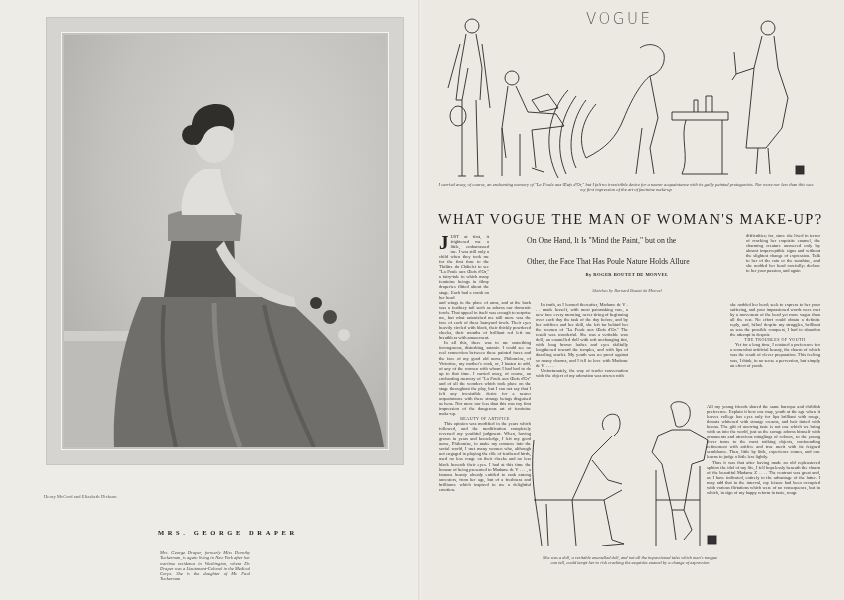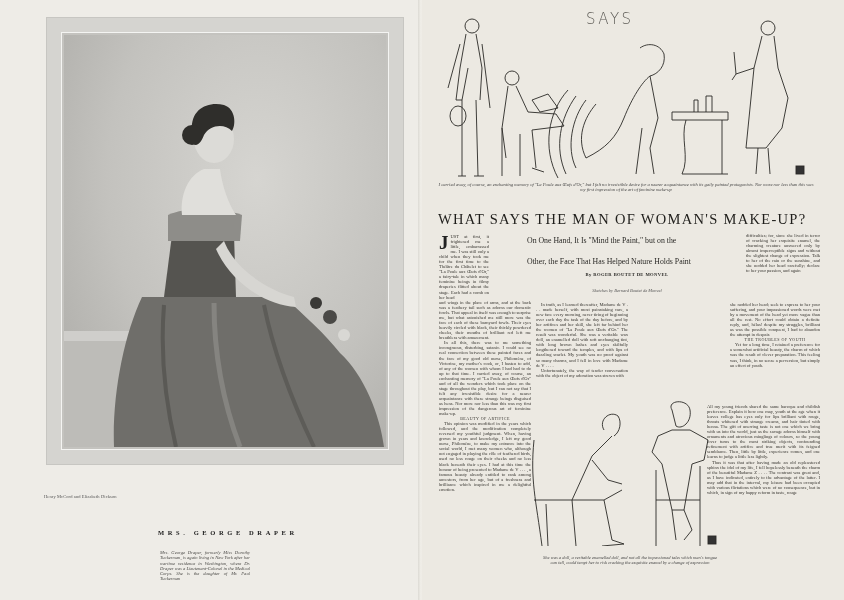--- a/index.html
+++ b/index.html
@@ -110,26 +110,26 @@
 
   <path d="M236 104 L292 104 L292 112 L236 112 Z M250 112 C244 130 254 150 246 166 M286 112 L286 166 M246 166 L292 166"></path>
   <path d="M258 104 L258 92 L262 92 L262 104 M270 104 L270 88 L276 88 L276 104"></path>
 
   <circle cx="332" cy="20" r="7"></circle>
   <path d="M326 28 L318 60 L300 66 L296 72 M338 28 L342 60"></path>
   <path d="M318 60 L310 140 L330 140 L346 120 L352 90 L342 60"></path>
   <path d="M300 66 L298 44 M322 140 L320 166 M332 140 L334 166"></path>
   <rect x="360" y="158" width="8" height="8" fill="#333"></rect>
 </svg>
-<div class="masthead">SAYS</div>
+<div class="masthead">VOGUE</div>
 <div class="top-caption">I carried away, of course, an enchanting memory of "La Poule aux Œufs d'Or," but I felt no irresistible desire for a nearer acquaintance with its gaily painted protagonists. Nor more nor less than this was my first impression of the art of feminine make-up</div>
 
-<div class="headline">WHAT SAYS THE MAN OF WOMAN'S MAKE-UP?</div>
+<div class="headline">WHAT VOGUE THE MAN OF WOMAN'S MAKE-UP?</div>
 <div class="subhead sub1">On One Hand, It Is "Mind the Paint," but on the</div>
-<div class="subhead sub2">Other, the Face That Has Helped Nature Holds Paint</div>
+<div class="subhead sub2">Other, the Face That Has Poule Nature Holds Allure</div>
 <div class="byline">By ROGER BOUTET DE MONVEL</div>
 <div class="sketch-credit">Sketches by Bernard Boutet de Monvel</div>
 
 <div class="col col1a">
   <span class="dropcap">J</span>
   <span>UST at first, it frightened me a little, embarrassed me. I was still only a child when they took me for the first time to the Théâtre du Châtelet to see "La Poule aux Œufs d'Or," a fairy-tale in which many feminine beings in filmy draperies flitted about the stage. Each had a comb on her head</span>
 </div>
 <div class="col col1b">
   <p class="first">and wings in the place of arms, and at the back was a feathery tail such as adorns our domestic fowls. That appeal in itself was enough to surprise me, but what astonished me still more was the face of each of these barnyard fowls. Their eyes heavily circled with black, their thickly powdered cheeks, their mouths of brilliant red left me breathless with amazement.</p>
   <p>In all this, there was to me something incongruous, disturbing, satanic. I could see no real connection between these painted faces and the face of my good old nurse, Philomène, of Victorine, my mother's cook, or, I hasten to add, of any of the women with whom I had had to do up to that time. I carried away, of course, an enchanting memory of "La Poule aux Œufs d'Or" and of all the wonders which took place on the stage throughout the play, but I can not say that I felt any irresistible desire for a nearer acquaintance with these strange beings disguised as hens. Nor more nor less than this was my first impression of the dangerous art of feminine make-up.</p>

